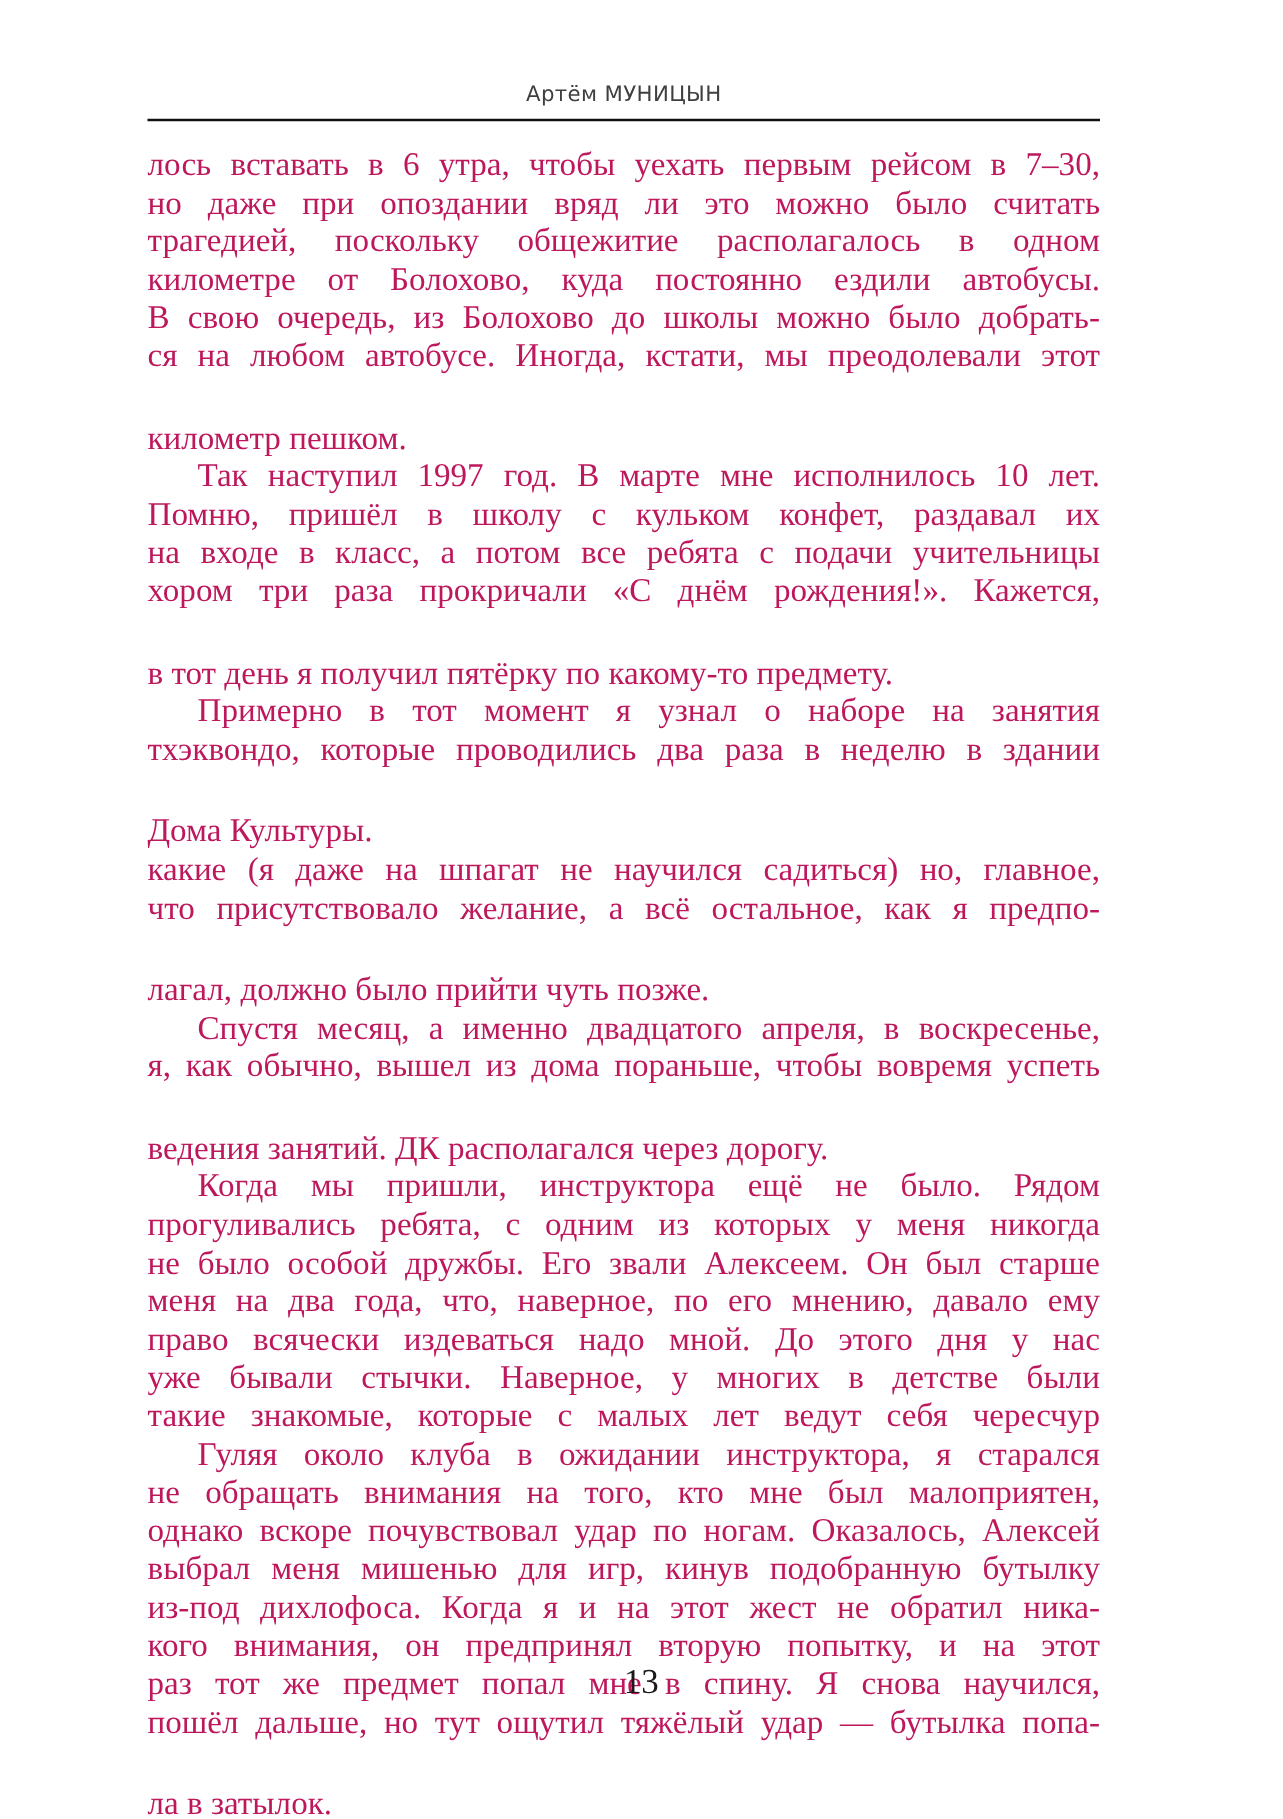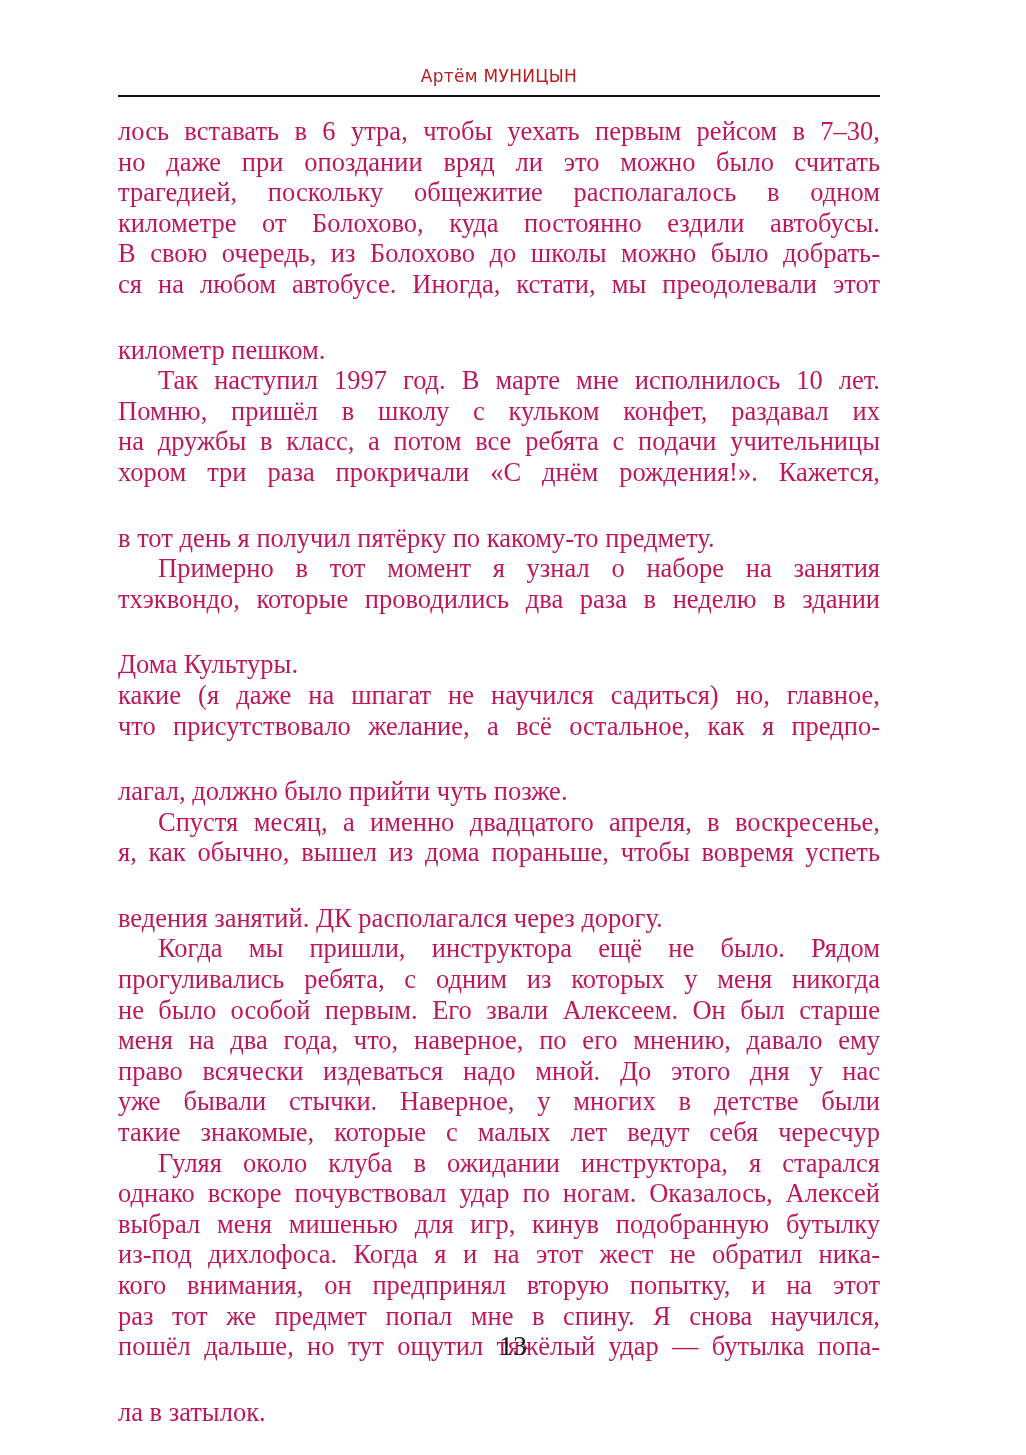--- a/index.html
+++ b/index.html
@@ -16,21 +16,21 @@
     }
     .page-header {
       position: absolute;
       left: 118px;
       top: 66px;
       width: 762px;
       text-align: center;
       font-family: "DejaVu Sans", sans-serif;
       font-size: 17px;
       letter-spacing: 0.3px;
-      color: #b91c1c;
+      color: #404040;
     }
     .header-rule {
       position: absolute;
       left: 118px;
       top: 95px;
       width: 762px;
       height: 2px;
       background: #111;
     }
     .body-text {
@@ -82,21 +82,21 @@
     <span class="line">трагедией, поскольку общежитие располагалось в одном</span>
     <span class="line">километре от Болохово, куда постоянно ездили автобусы.</span>
     <span class="line">В свою очередь, из Болохово до школы можно было добрать-</span>
     <span class="line">ся на любом автобусе. Иногда, кстати, мы преодолевали этот</span>
     <span class="line last">километр пешком.</span>
   </div>
 
   <div>
     <span class="line indent">Так наступил 1997 год. В марте мне исполнилось 10 лет.</span>
     <span class="line">Помню, пришёл в школу с кульком конфет, раздавал их</span>
-    <span class="line">на дружбы в класс, а потом все ребята с подачи учительницы</span>
+    <span class="line">на входе в класс, а потом все ребята с подачи учительницы</span>
     <span class="line">хором три раза прокричали «С днём рождения!». Кажется,</span>
     <span class="line last">в тот день я получил пятёрку по какому-то предмету.</span>
   </div>
 
   <div>
     <span class="line indent">Примерно в тот момент я узнал о наборе на занятия</span>
     <span class="line">тхэквондо, которые проводились два раза в неделю в здании</span>
     <span class="line last">Дома Культуры.</span>
   </div>
 
@@ -108,29 +108,30 @@
 
   <div>
     <span class="line indent">Спустя месяц, а именно двадцатого апреля, в воскресенье,</span>
     <span class="line">я, как обычно, вышел из дома пораньше, чтобы вовремя успеть</span>
     <span class="line last">ведения занятий. ДК располагался через дорогу.</span>
   </div>
 
   <div>
     <span class="line indent">Когда мы пришли, инструктора ещё не было. Рядом</span>
     <span class="line">прогуливались ребята, с одним из которых у меня никогда</span>
-    <span class="line">не было особой первым. Его звали Алексеем. Он был старше</span>
+    <span class="line">не было особой дружбы. Его звали Алексеем. Он был старше</span>
     <span class="line">меня на два года, что, наверное, по его мнению, давало ему</span>
     <span class="line">право всячески издеваться надо мной. До этого дня у нас</span>
     <span class="line">уже бывали стычки. Наверное, у многих в детстве были</span>
     <span class="line">такие знакомые, которые с малых лет ведут себя чересчур</span>
   </div>
 
   <div>
     <span class="line indent">Гуляя около клуба в ожидании инструктора, я старался</span>
+    <span class="line">не обращать внимания на того, кто мне был малоприятен,</span>
     <span class="line">однако вскоре почувствовал удар по ногам. Оказалось, Алексей</span>
     <span class="line">выбрал меня мишенью для игр, кинув подобранную бутылку</span>
     <span class="line">из-под дихлофоса. Когда я и на этот жест не обратил ника-</span>
     <span class="line">кого внимания, он предпринял вторую попытку, и на этот</span>
     <span class="line">раз тот же предмет попал мне в спину. Я снова научился,</span>
     <span class="line">пошёл дальше, но тут ощутил тяжёлый удар — бутылка попа-</span>
     <span class="line last">ла в затылок.</span>
   </div>
 </div>
 

